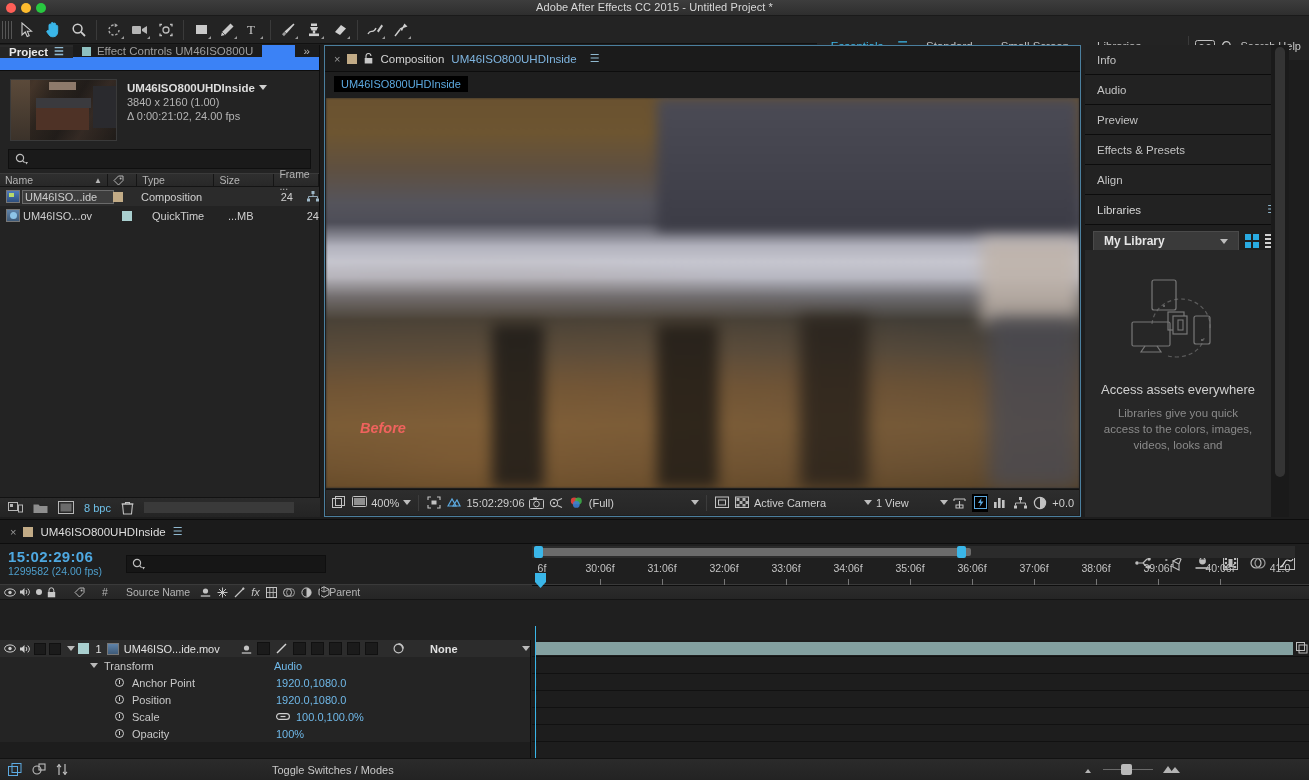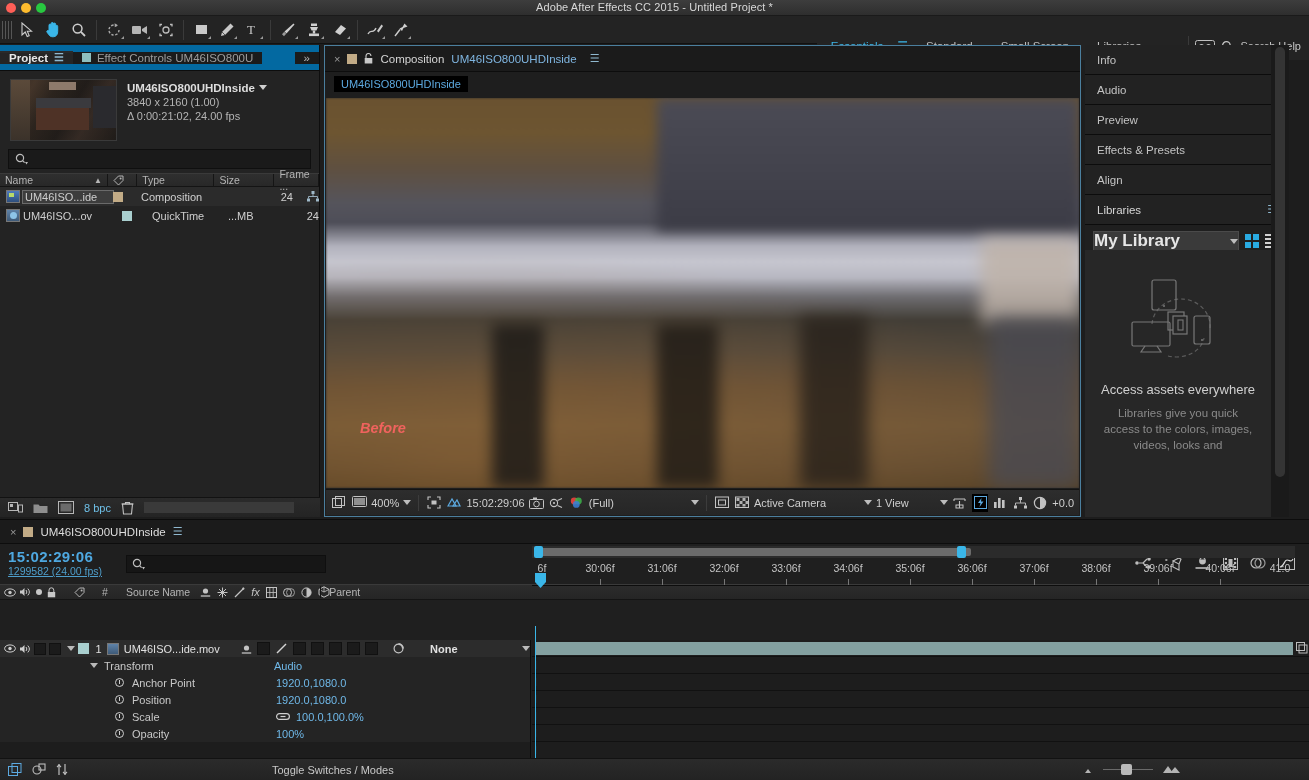--- a/index.html
+++ b/index.html
@@ -54,21 +54,21 @@
     display:flex;align-items:center; }
   .ws-item.sel{ color:#3ab6e8; }
   .ws-sep{ width:1px;height:20px;background:#3a3a3a;margin:0 6px; }
   .ws-menu{ color:#3ab6e8; padding:0 4px 0 0; font-size:12px;}
   .chev{ color:#b8b8b8; font-size:13px; padding:0 10px; }
   .searchhelp{ display:flex;align-items:center;gap:6px; padding-right:8px; color:#c6c6c6; }
 
   
   .panel{ position:absolute; background:#1f1f1f; }
   .tabbar{
-    height:26px; background:#0369a1; display:flex; align-items:center;
+    height:26px; background:#3b82f6; display:flex; align-items:flex-start;
     border-bottom:1px solid #0d0d0d;
   }
   .tab{
     display:flex; align-items:center; gap:6px; padding:0 9px;
     font-size:11.5px; color:#9d9d9d; background:#1b1b1b; position:relative;
   }
   .tab.sel{ background:#252525; color:#e8e8e8; font-weight:bold; }
   .tab.sel::after{ content:""; position:absolute;left:0;right:0;top:0;height:2px;background:#2a2a2a; }
   .tab .swatch{ width:9px;height:9px;background:#8ec0c0; }
   .hamb{ color:#8fb8cf; font-size:11px; }
@@ -178,22 +178,22 @@
   .icobtn{ width:18px;height:18px;display:flex;align-items:center;justify-content:center; color:#c3c3c3;}
   .icobtn.on{ background:#000; }
 
   
   #rdock{ left:1085px; top:45px; width:204px; height:472px; background:#1f1f1f; }
   .rtab{ height:30px; border-bottom:1px solid #0c0c0c; background:#222;
     display:flex;align-items:center; padding:0 12px; font-size:11.5px; color:#c3c3c3; }
   .rtab.libs{ color:#d7d7d7; justify-content:space-between; }
   .libbar{ padding:6px 8px 0 8px; display:flex; align-items:center; gap:6px; }
   .libselect{ flex:1; height:20px; background:#3a3a3a; border:1px solid #4a4a4a;
-    display:flex;align-items:center;justify-content:space-between; padding:0 0;
-    font-size:17px; color:#e6e6e6; font-weight:bold; }
+    display:flex;align-items:center;justify-content:space-between; padding:0 10px;
+    font-size:12px; color:#e6e6e6; font-weight:bold; }
   .gicon{ display:grid;grid-template-columns:6px 6px;grid-template-rows:6px 6px;gap:2px; }
   .gicon i{ background:#29abe2; display:block; }
   .licon{ display:flex;flex-direction:column;gap:2px;width:16px; }
   .licon i{ height:2px;background:#d2d2d2;display:block; }
   .stocksearch{ margin:6px 8px 0 8px; height:21px; background:#2e2e2e; border:1px solid #3d3d3d;
     display:flex;align-items:center;justify-content:space-between; padding:0 6px;
     font-size:11px; color:#8f8f8f; }
   .libbody{ position:absolute; left:0; top:205px; width:186px; bottom:0;
     background:#272727; display:flex;flex-direction:column;align-items:center; padding-top:26px; }
   .devices{ width:120px;height:96px; position:relative; margin-bottom:10px;}
@@ -207,21 +207,21 @@
   
   #timeline{ left:0; top:519px; width:1309px; height:261px; background:#1f1f1f;
     border-top:1px solid #0c0c0c; }
   .tl-tab{ height:24px; background:#1b1b1b; display:flex;align-items:center;gap:7px;
     padding:0 10px; border-bottom:1px solid #0d0d0d;}
   .tl-tab .nm2{ color:#dedede; font-size:11.5px;}
   .tl-ctrl{ height:40px; display:flex;align-items:center; padding:0 8px; gap:10px;
     background:#1f1f1f; position:relative;}
   .tcode{ line-height:14px; }
   .tcode .big{ color:#4ea8e0; font-size:15px; font-weight:bold; letter-spacing:.3px;}
-  .tcode .small{ color:#4e9ecb; font-size:10.5px;text-decoration:underline; }
+  .tcode .small{ color:#4e9ecb; font-size:10.5px; }
   .tl-search{ width:200px;height:18px;background:#161616;border:1px solid #0f0f0f;
     display:flex;align-items:center;padding:0 5px; margin-left:14px;}
   .tl-icons{ display:flex; gap:12px; margin-left:auto; padding-right:6px; color:#bdbdbd;}
 
   .tl-colhead{ height:16px; background:linear-gradient(#2c2c2c,#252525);
     border-top:1px solid #3a3a3a;border-bottom:1px solid #141414;
     display:flex; align-items:center; font-size:10.5px; color:#b5b5b5; }
   .lw{ width:530px; display:flex;align-items:center;height:16px; }
   .av{ display:flex; gap:3px; padding:0 4px; width:66px; align-items:center;}
   .numc{ width:26px; text-align:center; }

